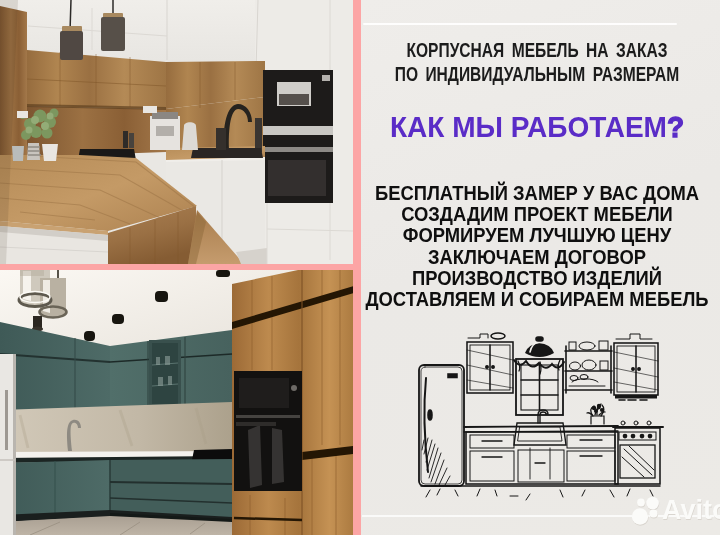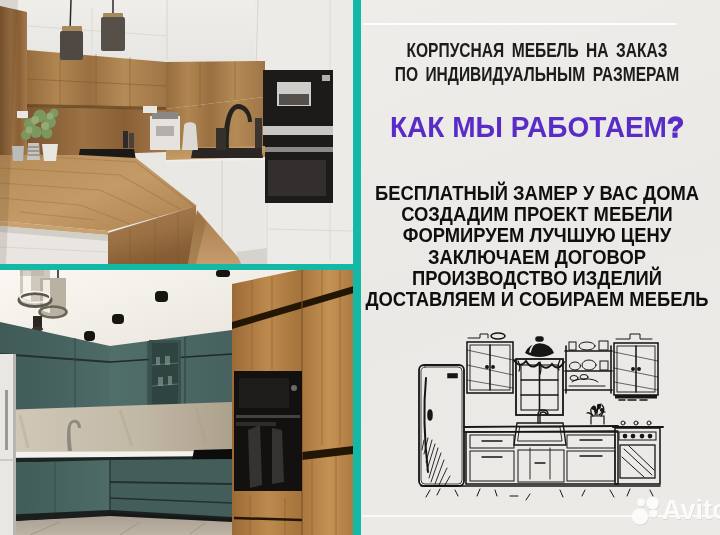--- a/index.html
+++ b/index.html
@@ -1,18 +1,18 @@
 <!DOCTYPE html>
 <html><head>
 <meta charset="utf-8">
 <style>
   html,body{margin:0;padding:0;}
   body{width:720px;height:535px;overflow:hidden;background:#fff;
        font-family:"Liberation Sans", sans-serif;}
-  .page{position:relative;width:720px;height:535px;background:#14b8a6;}
+  .page{position:relative;width:720px;height:535px;background:#fca5a5;}
   .abs{position:absolute;}
   .panel{left:361px;top:0;width:359px;height:535px;background:linear-gradient(160deg,#efedea 0%,#ebe9e6 45%,#eceae6 100%);}
   .frame{left:363px;top:23px;width:314px;height:1.6px;background:rgba(255,255,255,.9);border-radius:2px;}
   .frame2{left:362px;top:515px;width:358px;height:1.6px;background:rgba(255,255,255,.75);}
   .hdr{left:297px;top:38px;width:480px;text-align:center;color:#1c1c1c;
        font-size:20px;font-weight:700;line-height:24px;word-spacing:4px;white-space:nowrap;
        transform:scaleX(.778);transform-origin:50% 0;}
   .big{left:297px;top:110px;width:480px;text-align:center;color:#5a2cc7;
        font-size:30px;font-weight:700;letter-spacing:0px;white-space:nowrap;
        transform:scaleX(.935);transform-origin:50% 0;}

